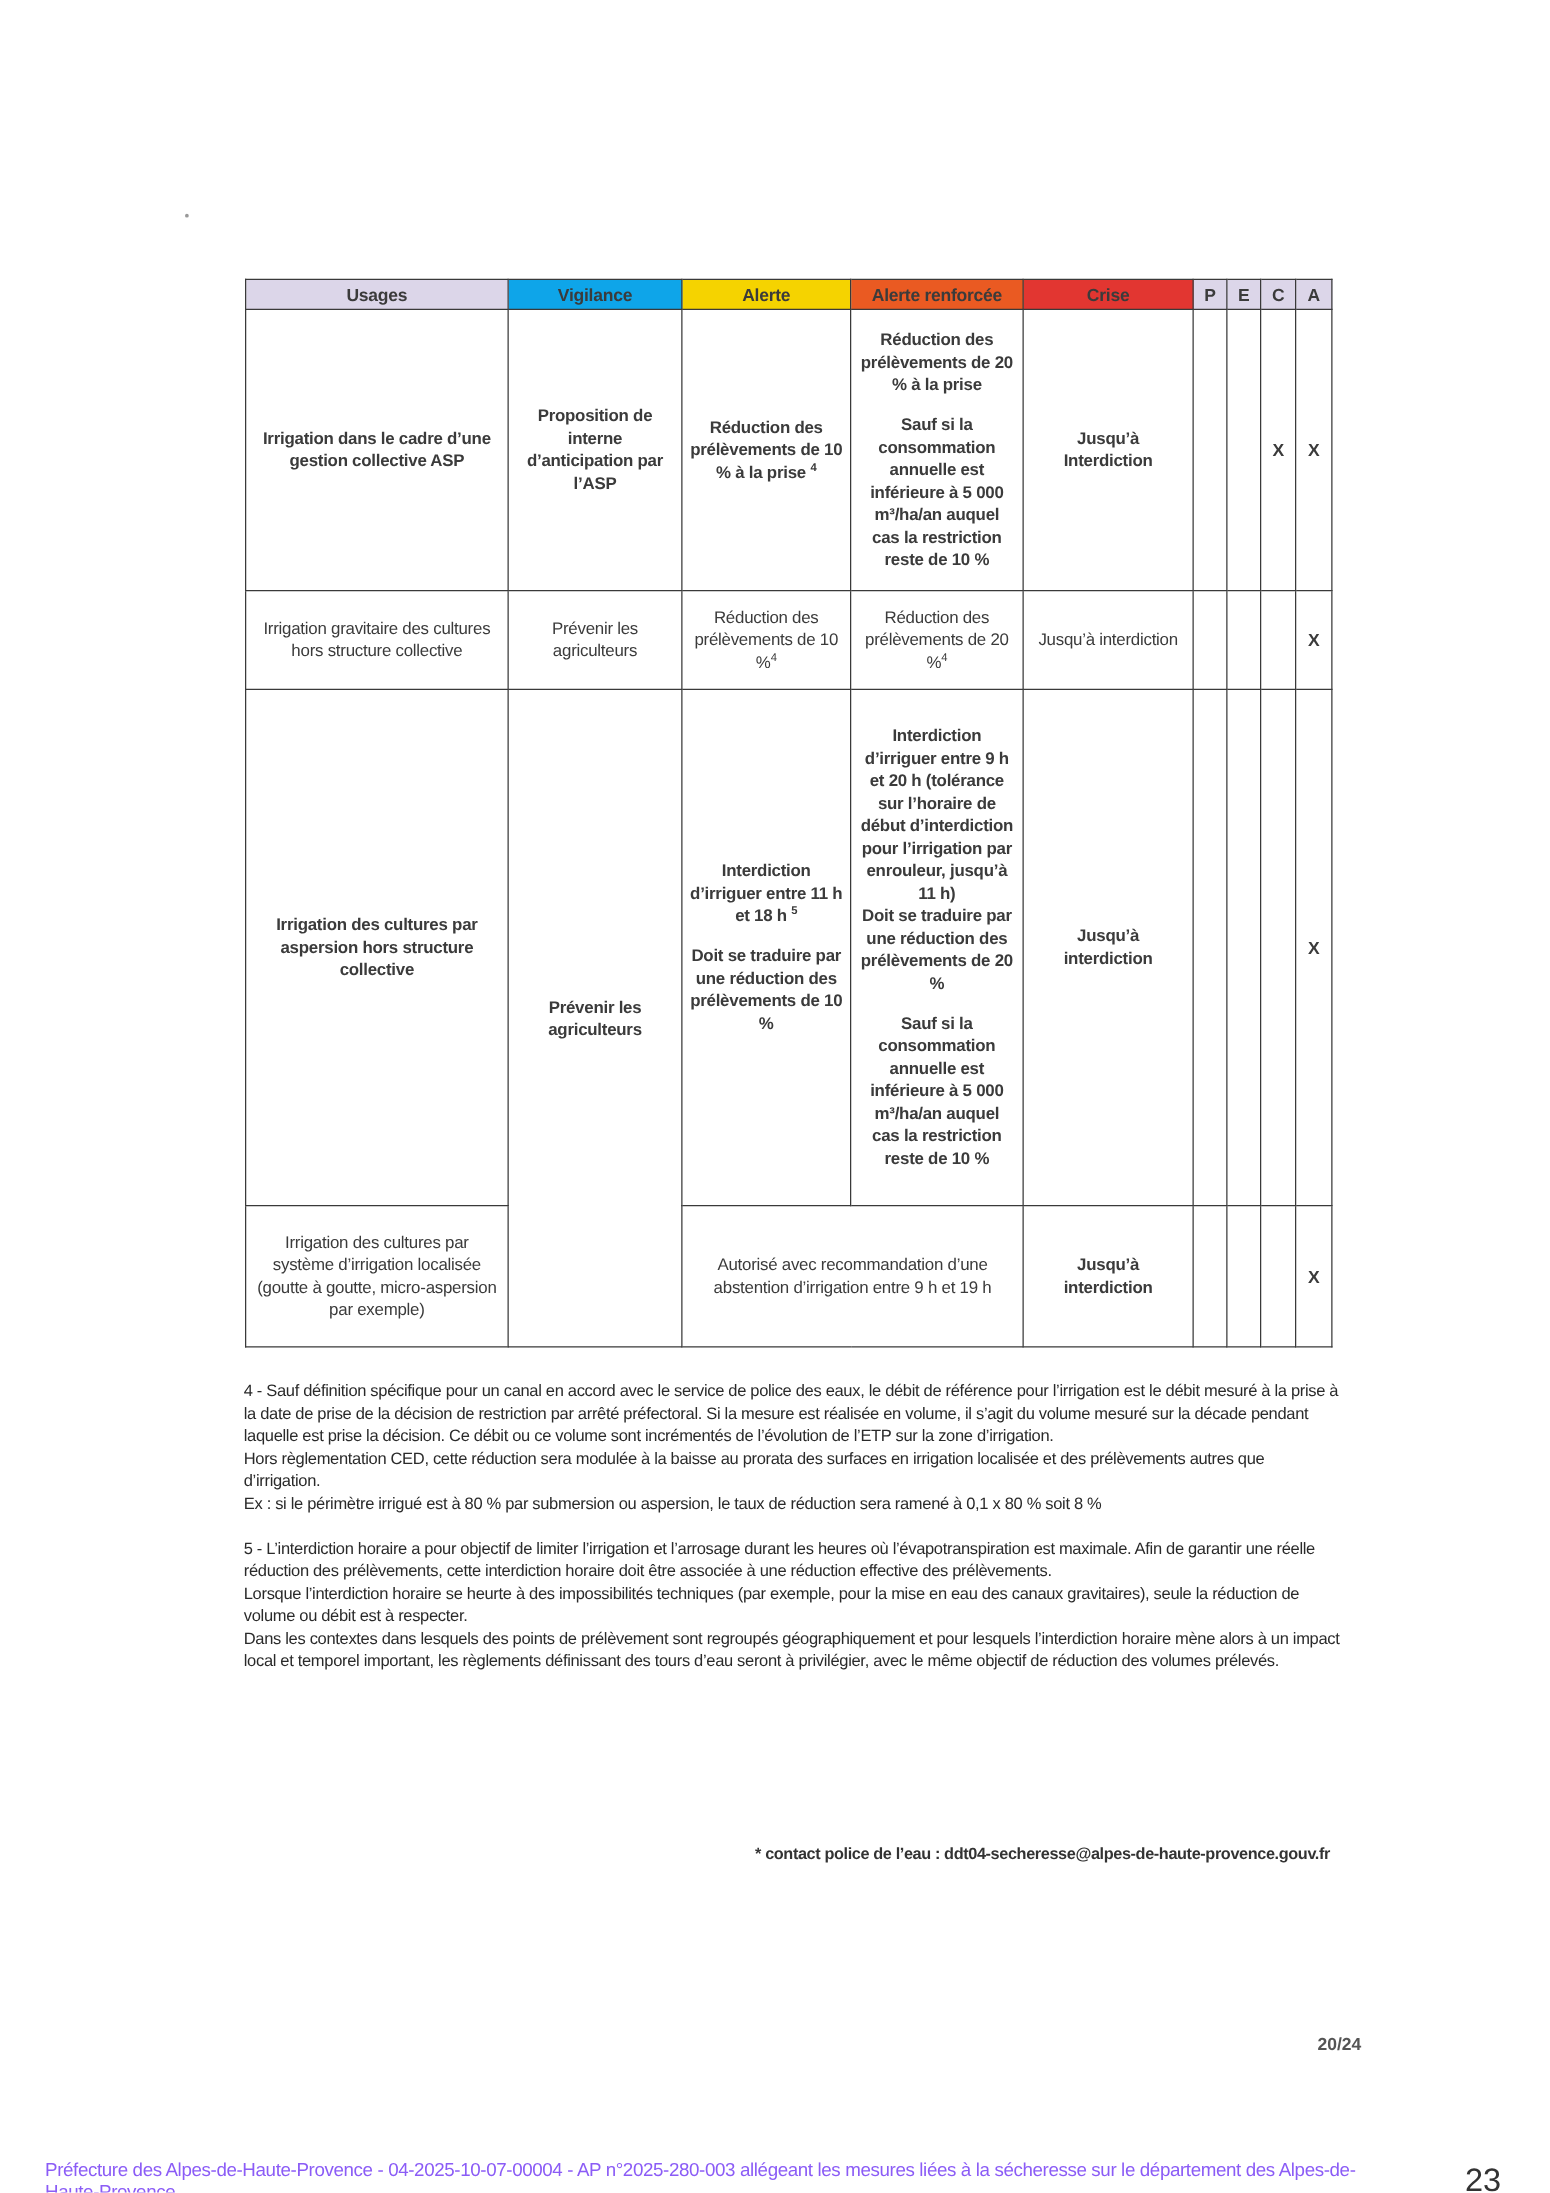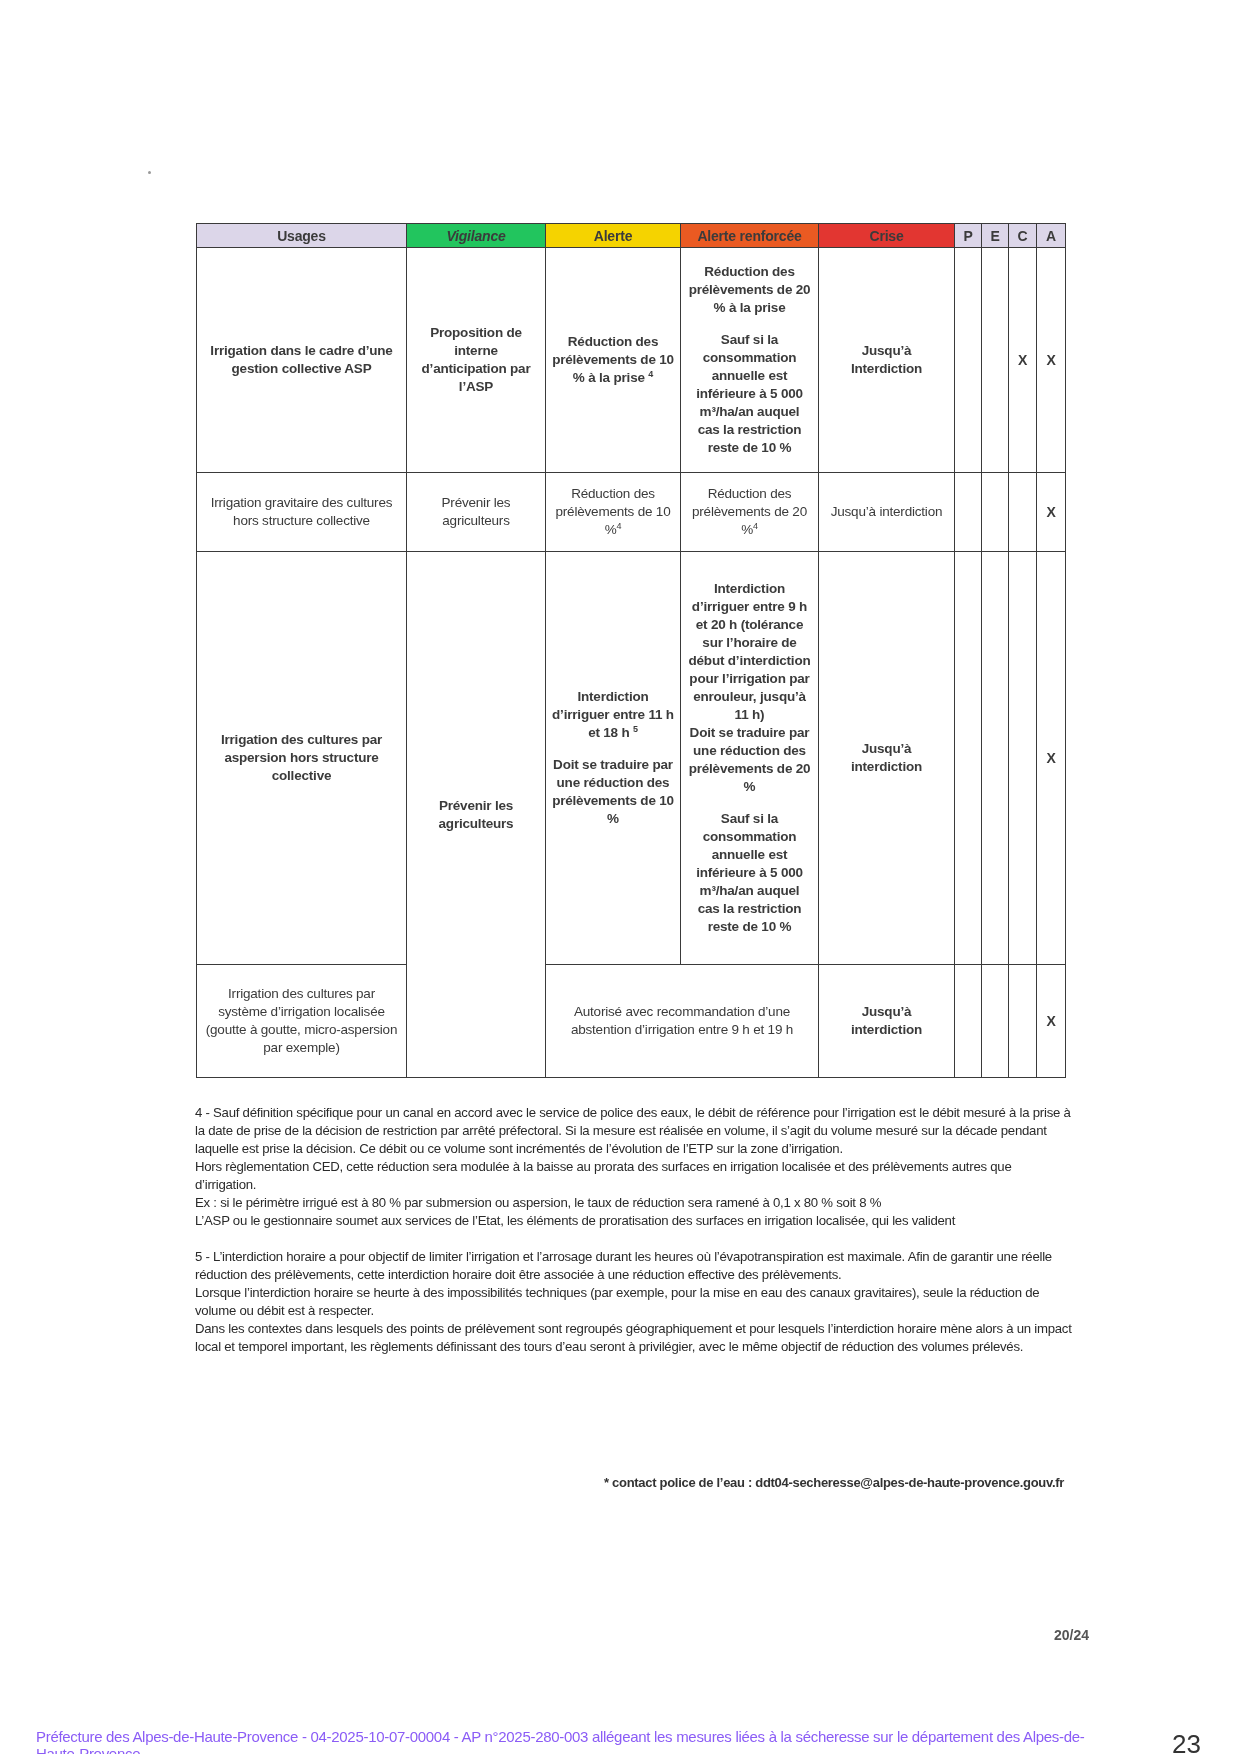--- a/index.html
+++ b/index.html
@@ -16,21 +16,21 @@
     font-size: 13.5px; line-height: 18px; letter-spacing: -0.2px;
   }
   table.measures th, table.measures td {
     border: 1.5px solid #3a3a3a; vertical-align: middle; padding: 1px 6px;
     text-align: center; font-weight: bold; color: #3b3b3b;
   }
   table.measures th {
     height: 23px; text-align: center; font-size: 14px; padding: 0;
   }
   th.h-usages { background: #dcd6e9; color: #444; }
-  th.h-vigilance { background: #22c55e; color: #444; font-style: italic; }
+  th.h-vigilance { background: #0ea5e9; color: #444; }
   th.h-alerte { background: #f5d300; color: #4a3a00; }
   th.h-renforcee { background: #ea5a22; color: #f2a23a; font-weight: normal; }
   th.h-crise { background: #e23631; color: #ef8a80; font-weight: normal; }
   th.h-peca { background: #dcd6e9; color: #444; }
   td.x { text-align: center; font-size: 14px; }
   .para { display: block; }
   .para + .para { margin-top: 14px; }
   .para.tight + .para.tight { margin-top: 0; }
   sup { font-size: 9px; line-height: 0; }
 
@@ -153,21 +153,20 @@
         <td class="x">X</td>
       </tr>
     </tbody>
   </table>
 
   <div class="footnotes">
     <div class="note">
       <span class="line">4 - Sauf définition spécifique pour un canal en accord avec le service de police des eaux, le débit de référence pour l’irrigation est le débit mesuré à la prise à la date de prise de la décision de restriction par arrêté préfectoral. Si la mesure est réalisée en volume, il s’agit du volume mesuré sur la décade pendant laquelle est prise la décision. Ce débit ou ce volume sont incrémentés de l’évolution de l’ETP sur la zone d’irrigation.</span>
       <span class="line">Hors règlementation CED, cette réduction sera modulée à la baisse au prorata des surfaces en irrigation localisée et des prélèvements autres que d’irrigation.</span>
       <span class="line">Ex : si le périmètre irrigué est à 80 % par submersion ou aspersion, le taux de réduction sera ramené à 0,1 x 80 % soit 8 %</span>
-      <span class="line">L’ASP ou le gestionnaire soumet aux services de l’Etat, les éléments de proratisation des surfaces en irrigation localisée, qui les valident</span>
     </div>
     <div class="note">
       <span class="line">5 - L’interdiction horaire a pour objectif de limiter l’irrigation et l’arrosage durant les heures où l’évapotranspiration est maximale. Afin de garantir une réelle réduction des prélèvements, cette interdiction horaire doit être associée à une réduction effective des prélèvements.</span>
       <span class="line">Lorsque l’interdiction horaire se heurte à des impossibilités techniques (par exemple, pour la mise en eau des canaux gravitaires), seule la réduction de volume ou débit est à respecter.</span>
       <span class="line">Dans les contextes dans lesquels des points de prélèvement sont regroupés géographiquement et pour lesquels l’interdiction horaire mène alors à un impact local et temporel important, les règlements définissant des tours d’eau seront à privilégier, avec le même objectif de réduction des volumes prélevés.</span>
     </div>
   </div>
 
   <div class="contact">
     <span>* contact police de l’eau : </span><span>ddt04-secheresse@alpes-de-haute-provence.gouv.fr</span>

